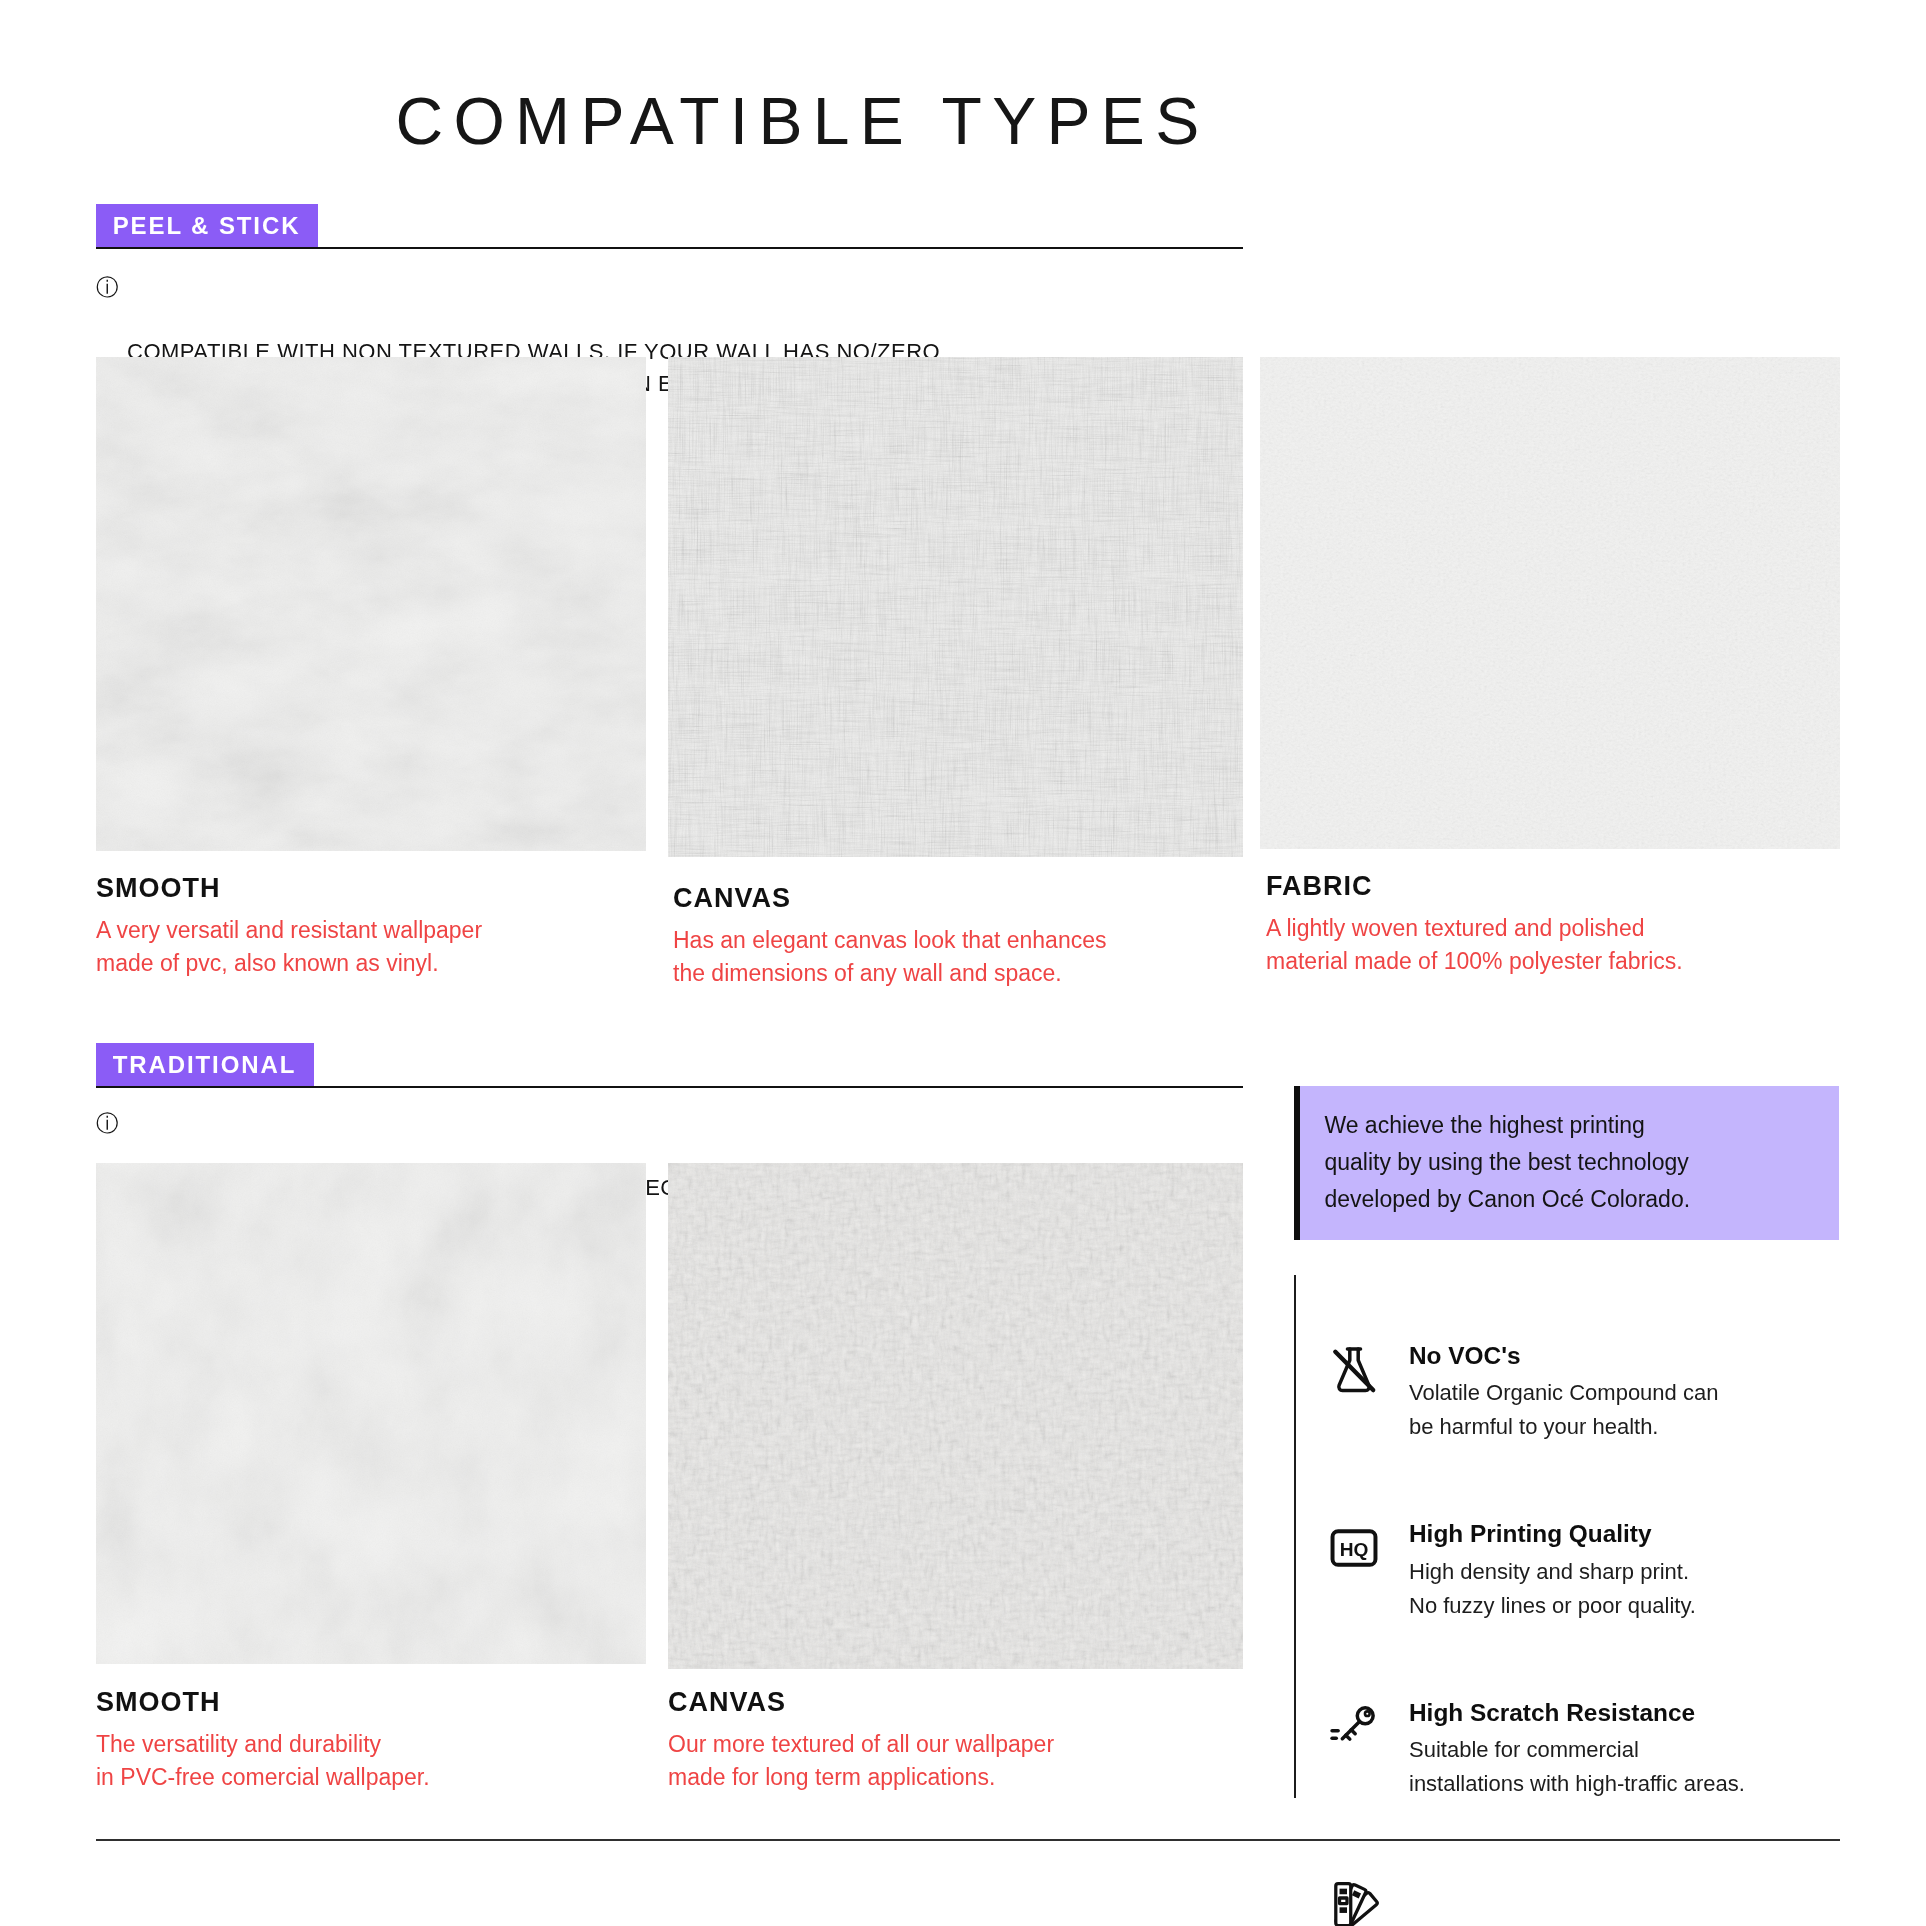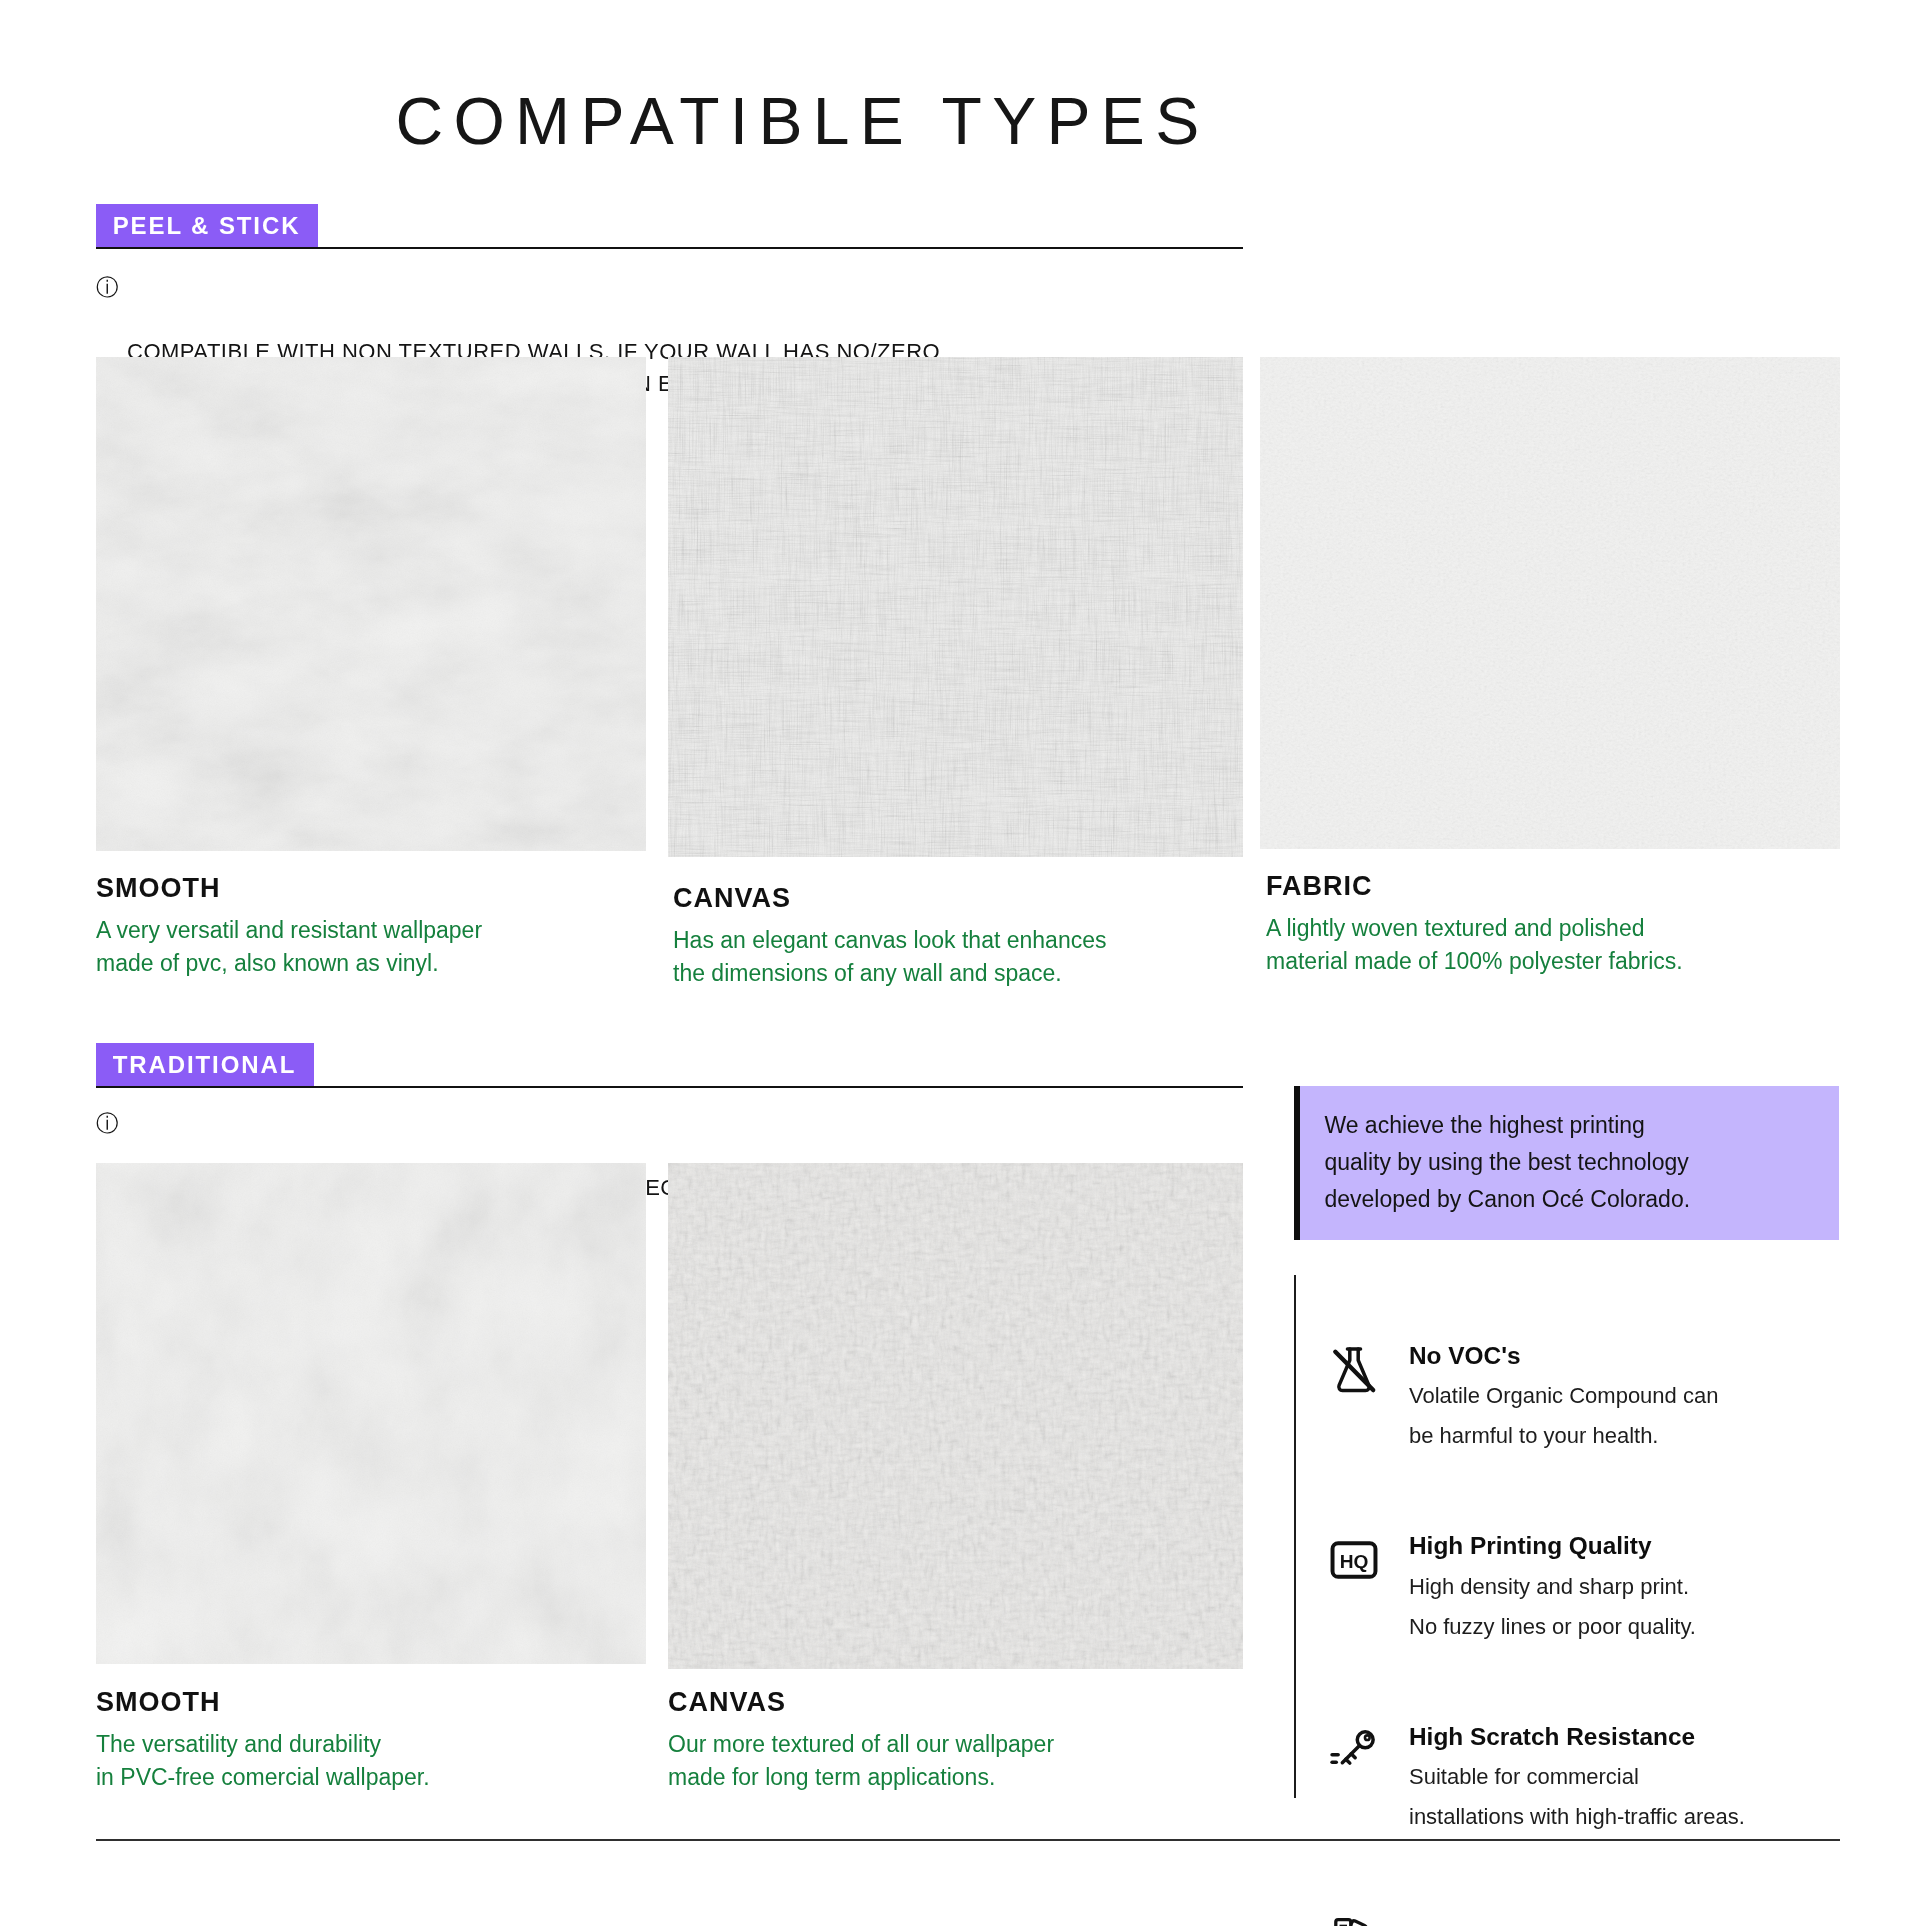--- a/index.html
+++ b/index.html
@@ -43,21 +43,21 @@
   .swatch { overflow:hidden; background:#f2f2f2; }
   .swatch svg { display:block; }
   .sw1 { left:96px;  top:357px;  width:550px; height:494px; }
   .sw2 { left:668px; top:357px;  width:575px; height:500px; }
   .sw3 { left:1260px; top:357px;  width:580px; height:492px; }
   .sw4 { left:96px;  top:1163px; width:550px; height:501px; }
   .sw5 { left:668px; top:1163px; width:575px; height:506px; }
 
   
   .cap .nm { font-size:27px; font-weight:700; letter-spacing:1px; color:#111; }
-  .cap .ds { margin-top:10.3px; font-size:23px; line-height:33px; color:#15803d; white-space:pre-line; }
+  .cap .ds { margin-top:10.3px; font-size:23px; line-height:33px; color:#ef4444; white-space:pre-line; }
   .cap1 { left:96px;  top:873px; }
   .cap2 { left:673px; top:883px; }
   .cap3 { left:1266px; top:871px; }
   .cap4 { left:96px;  top:1687px; }
   .cap5 { left:668px; top:1687px; }
 
   
   .qbox {
     left:1294px; top:1086px; width:545px;
     background:#c4b5fd; border-left:6.4px solid #0e0e0e;
@@ -66,21 +66,21 @@
   .qbox .tx { font-size:23px; line-height:37px; color:#141414; white-space:pre-line; }
 
   
   .feat-line { left:1294px; top:1275px; width:1.9px; height:523px; background:#1c1c1c; }
   .features { left:1326px; top:1342px; width:515px; display:flex; flex-direction:column; gap:76px; }
   .feature { display:flex; gap:27px; align-items:flex-start; }
   .fic { width:56px; height:56px; flex:0 0 56px; margin-top:0; }
   .fic svg { width:100%; height:100%; display:block; }
   .ftxt { flex:1; }
   .ft { font-size:24.4px; font-weight:700; margin-bottom:6.4px; color:#0e0e0e; }
-  .fd { font-size:22px; line-height:40px; color:#1d1d1d; white-space:pre-line; }
+  .fd { font-size:22px; line-height:34px; color:#1d1d1d; white-space:pre-line; }
 
   .bottom-rule { left:96px; top:1839px; width:1744px; height:1.9px; background:#2f2f2f; }
 </style>
 </head>
 <body>
 
 <svg width="0" height="0" style="position:absolute" aria-hidden="true">
   <defs>
     <filter id="fx-soft" x="0%" y="0%" width="100%" height="100%">
       <feTurbulence type="fractalNoise" baseFrequency="0.006 0.01" numOctaves="5" seed="7" stitchTiles="stitch"></feTurbulence>

